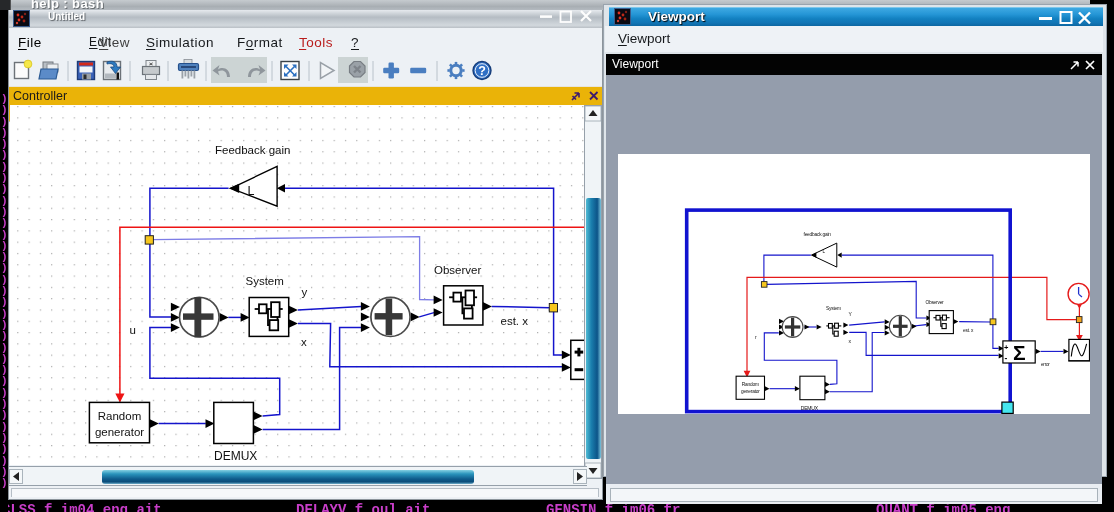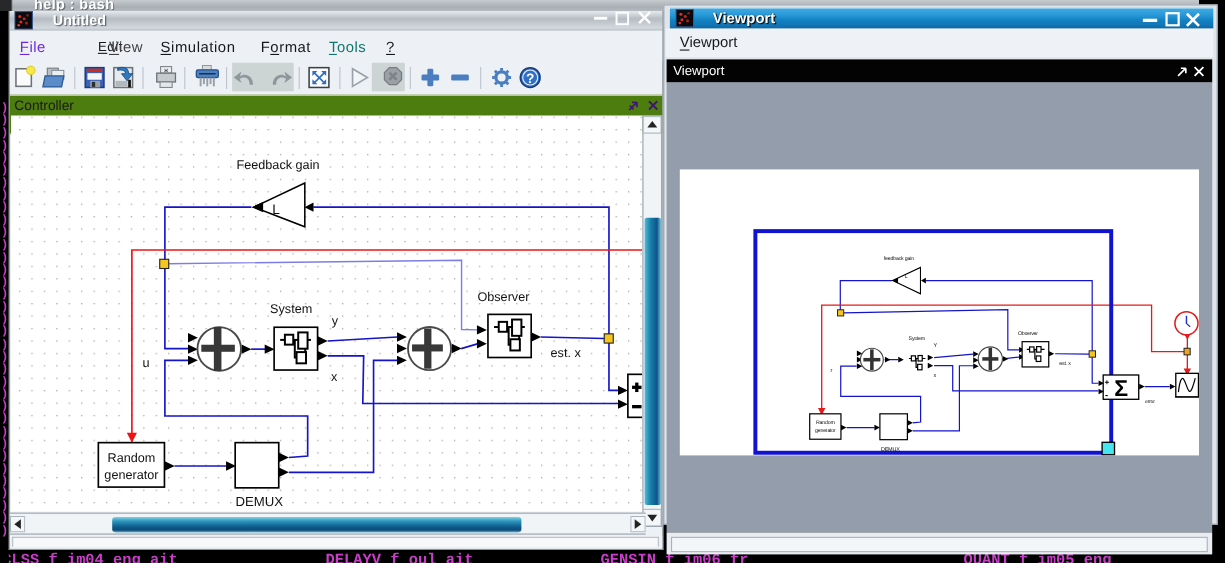--- a/index.html
+++ b/index.html
@@ -26,34 +26,34 @@
 <div class="abs" style="left:0px;top:0px;width:593px;height:18px;background:linear-gradient(180deg,#e6eaee 0%,#b5bcc3 40%,#c2c9cf 60%,#d2d8dd 85%,#b9bfc5 100%);">
 <svg class="abs" style="left:4px;top:0px;" width="17" height="17">
         <rect x="0.5" y="0.5" width="16" height="16" fill="#0a0a12" stroke="#3a5a8a"></rect>
         <circle cx="5" cy="5" r="1.4" fill="#e03020"></circle>
         <circle cx="9" cy="7" r="1.4" fill="#c02818"></circle>
         <circle cx="6" cy="10" r="1.4" fill="#e03020"></circle>
         <circle cx="11" cy="11" r="1.4" fill="#a02010"></circle>
         <circle cx="12" cy="4" r="1.2" fill="#802018"></circle>
         <circle cx="4" cy="13" r="1.2" fill="#d04030"></circle>
       </svg>
-<span class="abs" style="left:39px;top:1px;font-weight:bold;font-size:13px;color:#fff;text-shadow:1px 1px 1px #5a5f64;">Untitled</span>
+<span class="abs" style="left:39px;top:1px;font-weight:bold;font-size:10px;color:#fff;text-shadow:1px 1px 1px #5a5f64;">Untitled</span>
 <svg class="abs" style="left:525px;top:0px;" width="68" height="18">
         <rect x="6" y="5.3" width="12" height="2.6" fill="#fdfdfd"></rect>
         <rect x="26.5" y="1.5" width="10.5" height="10.5" fill="none" stroke="#fdfdfd" stroke-width="1.8"></rect>
         <path d="M47 1 L57 11 M57 1 L47 11" stroke="#fdfdfd" stroke-width="2.2"></path>
       </svg>
 </div>
 <div class="abs" style="left:0px;top:18px;width:593px;height:28px;background:#edf1f5;">
-<span class="abs" style="left:9px;top:7px;font-size:13.5px;letter-spacing:0.5px;color:#6d28d9;"><u style="text-decoration-thickness:1px;text-underline-offset:2px;">F</u>ile</span>
+<span class="abs" style="left:9px;top:7px;font-size:13.5px;letter-spacing:0.5px;color:#000000;"><u style="text-decoration-thickness:1px;text-underline-offset:2px;">F</u>ile</span>
 <span class="abs" style="left:56px;top:7px;font-size:12px;letter-spacing:0.5px;color:#16191c;margin-left:24px;"><u style="text-decoration-thickness:1px;text-underline-offset:2px;">E</u>dit</span>
 <span class="abs" style="left:90px;top:7px;font-size:13.5px;letter-spacing:0.5px;color:#404040;"><u style="text-decoration-thickness:1px;text-underline-offset:2px;">V</u>iew</span>
 <span class="abs" style="left:137px;top:7px;font-size:13.5px;letter-spacing:0.5px;color:#16191c;"><u style="text-decoration-thickness:1px;text-underline-offset:2px;">S</u>imulation</span>
 <span class="abs" style="left:228px;top:7px;font-size:13.5px;letter-spacing:0.5px;color:#16191c;">F<u style="text-decoration-thickness:1px;text-underline-offset:2px;">o</u>rmat</span>
-<span class="abs" style="left:290px;top:7px;font-size:13.5px;letter-spacing:0.5px;color:#0f766e;"><u style="text-decoration-thickness:1px;text-underline-offset:2px;">T</u>ools</span>
+<span class="abs" style="left:290px;top:7px;font-size:13.5px;letter-spacing:0.5px;color:#b91c1c;"><u style="text-decoration-thickness:1px;text-underline-offset:2px;">T</u>ools</span>
 <span class="abs" style="left:342px;top:7px;font-size:13.5px;letter-spacing:0.5px;color:#16191c;"><u style="text-decoration-thickness:1px;text-underline-offset:2px;">?</u></span>
 </div>
 <svg class="abs" style="left:0px;top:46px;" width="593" height="30" viewBox="0 0 593 30">
 <rect x="0" y="0" width="593" height="30" fill="#edf1f5"></rect>
 <rect x="202" y="1" width="56" height="26" fill="#ccd4d4"></rect>
 <rect x="329" y="1" width="30" height="26" fill="#ccd4d4"></rect>
 <line x1="59" y1="5" x2="59" y2="25" stroke="#b9c2ca" stroke-width="1"></line>
 <line x1="121" y1="5" x2="121" y2="25" stroke="#b9c2ca" stroke-width="1"></line>
 <line x1="159" y1="5" x2="159" y2="25" stroke="#b9c2ca" stroke-width="1"></line>
 <line x1="197" y1="5" x2="197" y2="25" stroke="#b9c2ca" stroke-width="1"></line>
@@ -111,21 +111,21 @@
 <line x1="442.6" y1="18.9" x2="440.9" y2="20.6" stroke-width="2.6"></line>
 <line x1="440.8" y1="14.5" x2="438.4" y2="14.5" stroke-width="2.6"></line>
 <line x1="442.6" y1="10.1" x2="440.9" y2="8.4" stroke-width="2.6"></line>
 <line x1="447.0" y1="8.3" x2="447.0" y2="5.9" stroke-width="2.6"></line>
 <line x1="451.4" y1="10.1" x2="453.1" y2="8.4" stroke-width="2.6"></line>
 </g>
 <circle cx="473" cy="14.5" r="9" fill="#2f6fc5" stroke="#163d7a" stroke-width="1.4"></circle>
       <circle cx="473" cy="14.5" r="6.8" fill="none" stroke="#eaf0f8" stroke-width="1"></circle>
       <text x="473" y="19.3" font-size="12.5" font-weight="bold" fill="#fff" text-anchor="middle" font-family="Liberation Sans">?</text>
 </svg>
-<div class="abs" style="left:0px;top:76px;width:593px;height:36px;background:#4d7c0f;border-top:1px solid #e8e5dc;border-bottom:1px solid #b8b4a8;">
+<div class="abs" style="left:0px;top:76px;width:593px;height:36px;background:#eab308;border-top:1px solid #e8e5dc;border-bottom:1px solid #b8b4a8;">
 <span class="abs" style="left:4px;top:2px;font-size:12.5px;color:#1a1a1a;">Controller</span>
 <svg class="abs" style="left:562px;top:3px;" width="28" height="12">
         <path d="M1 10 L8 3 M8 3 L3.5 3 M8 3 L8 7.5 M1.5 6 L5 9.5" stroke="#3d1a6e" stroke-width="1.6" fill="none"></path>
         <path d="M19 2 L26.5 9.5 M26.5 2 L19 9.5" stroke="#3d1a6e" stroke-width="1.8"></path>
       </svg>
 </div>
     <div class="abs" style="left:1px;top:95px;width:574px;height:360px;background:#fff;overflow:hidden;">
 <svg width="574" height="360" viewBox="9 105 574 360">
 <defs>
           <pattern id="gd" width="11.3" height="11.3" patternUnits="userSpaceOnUse" x="4.9" y="4.3">

